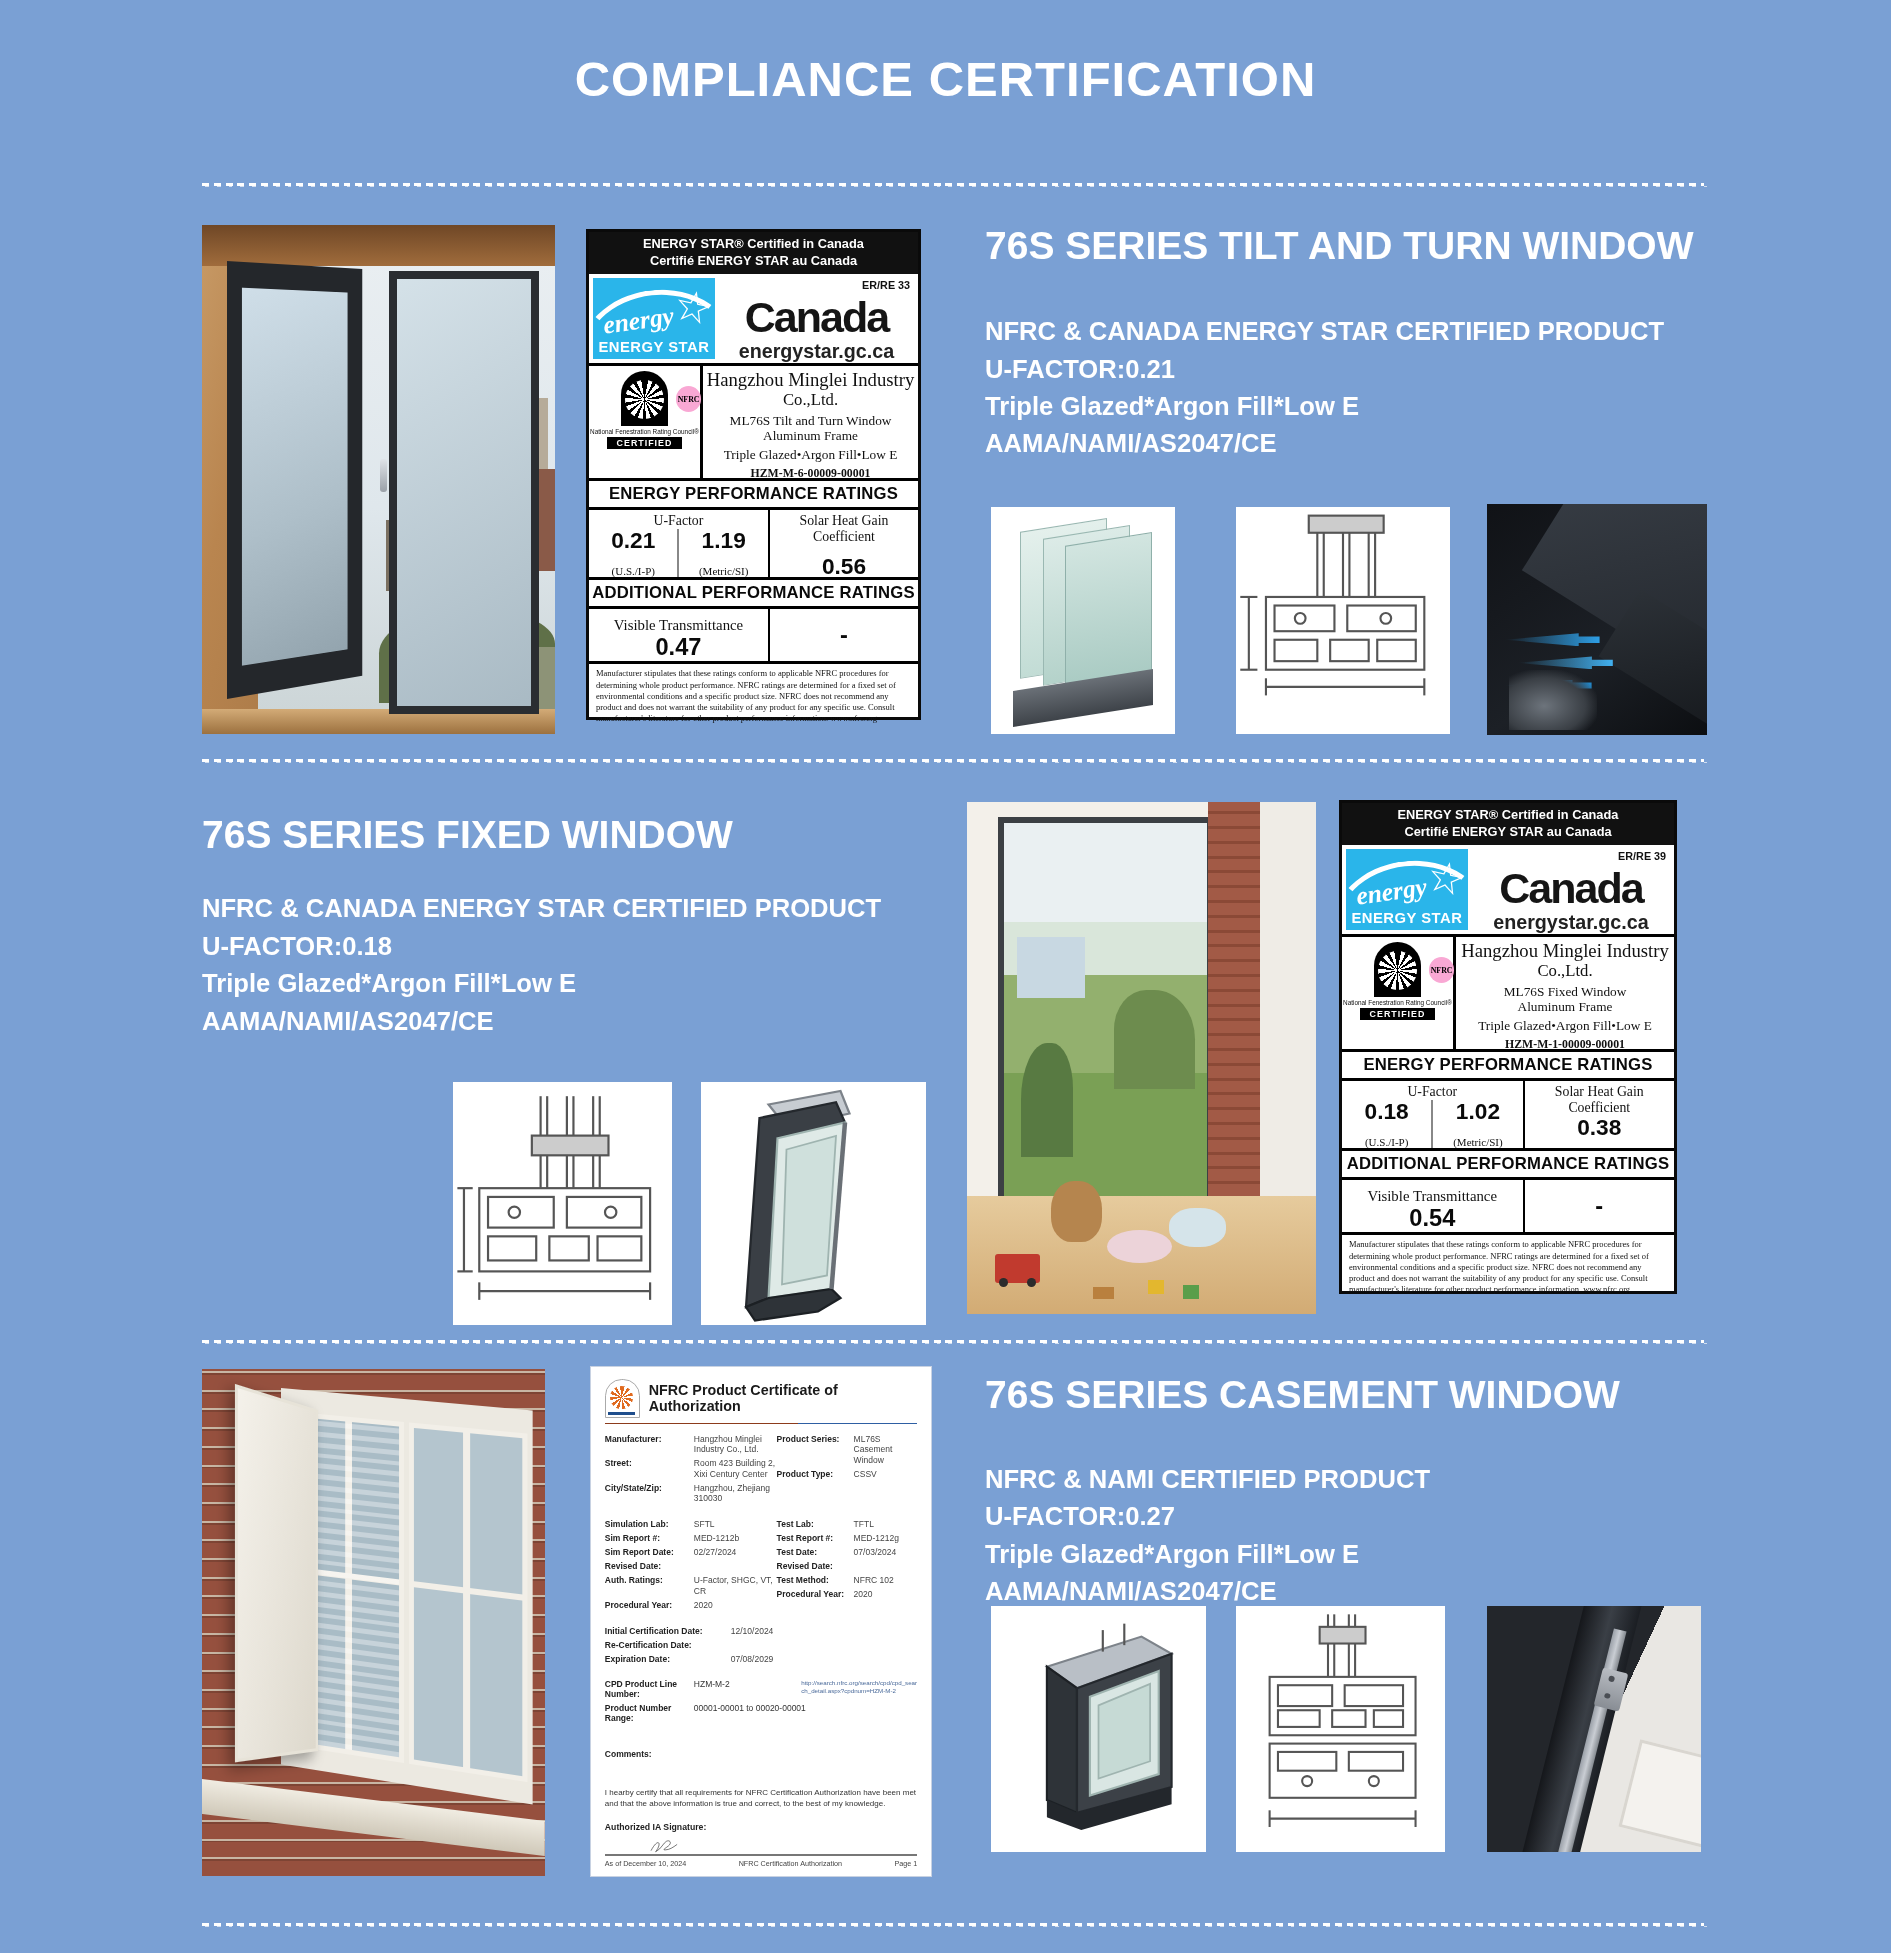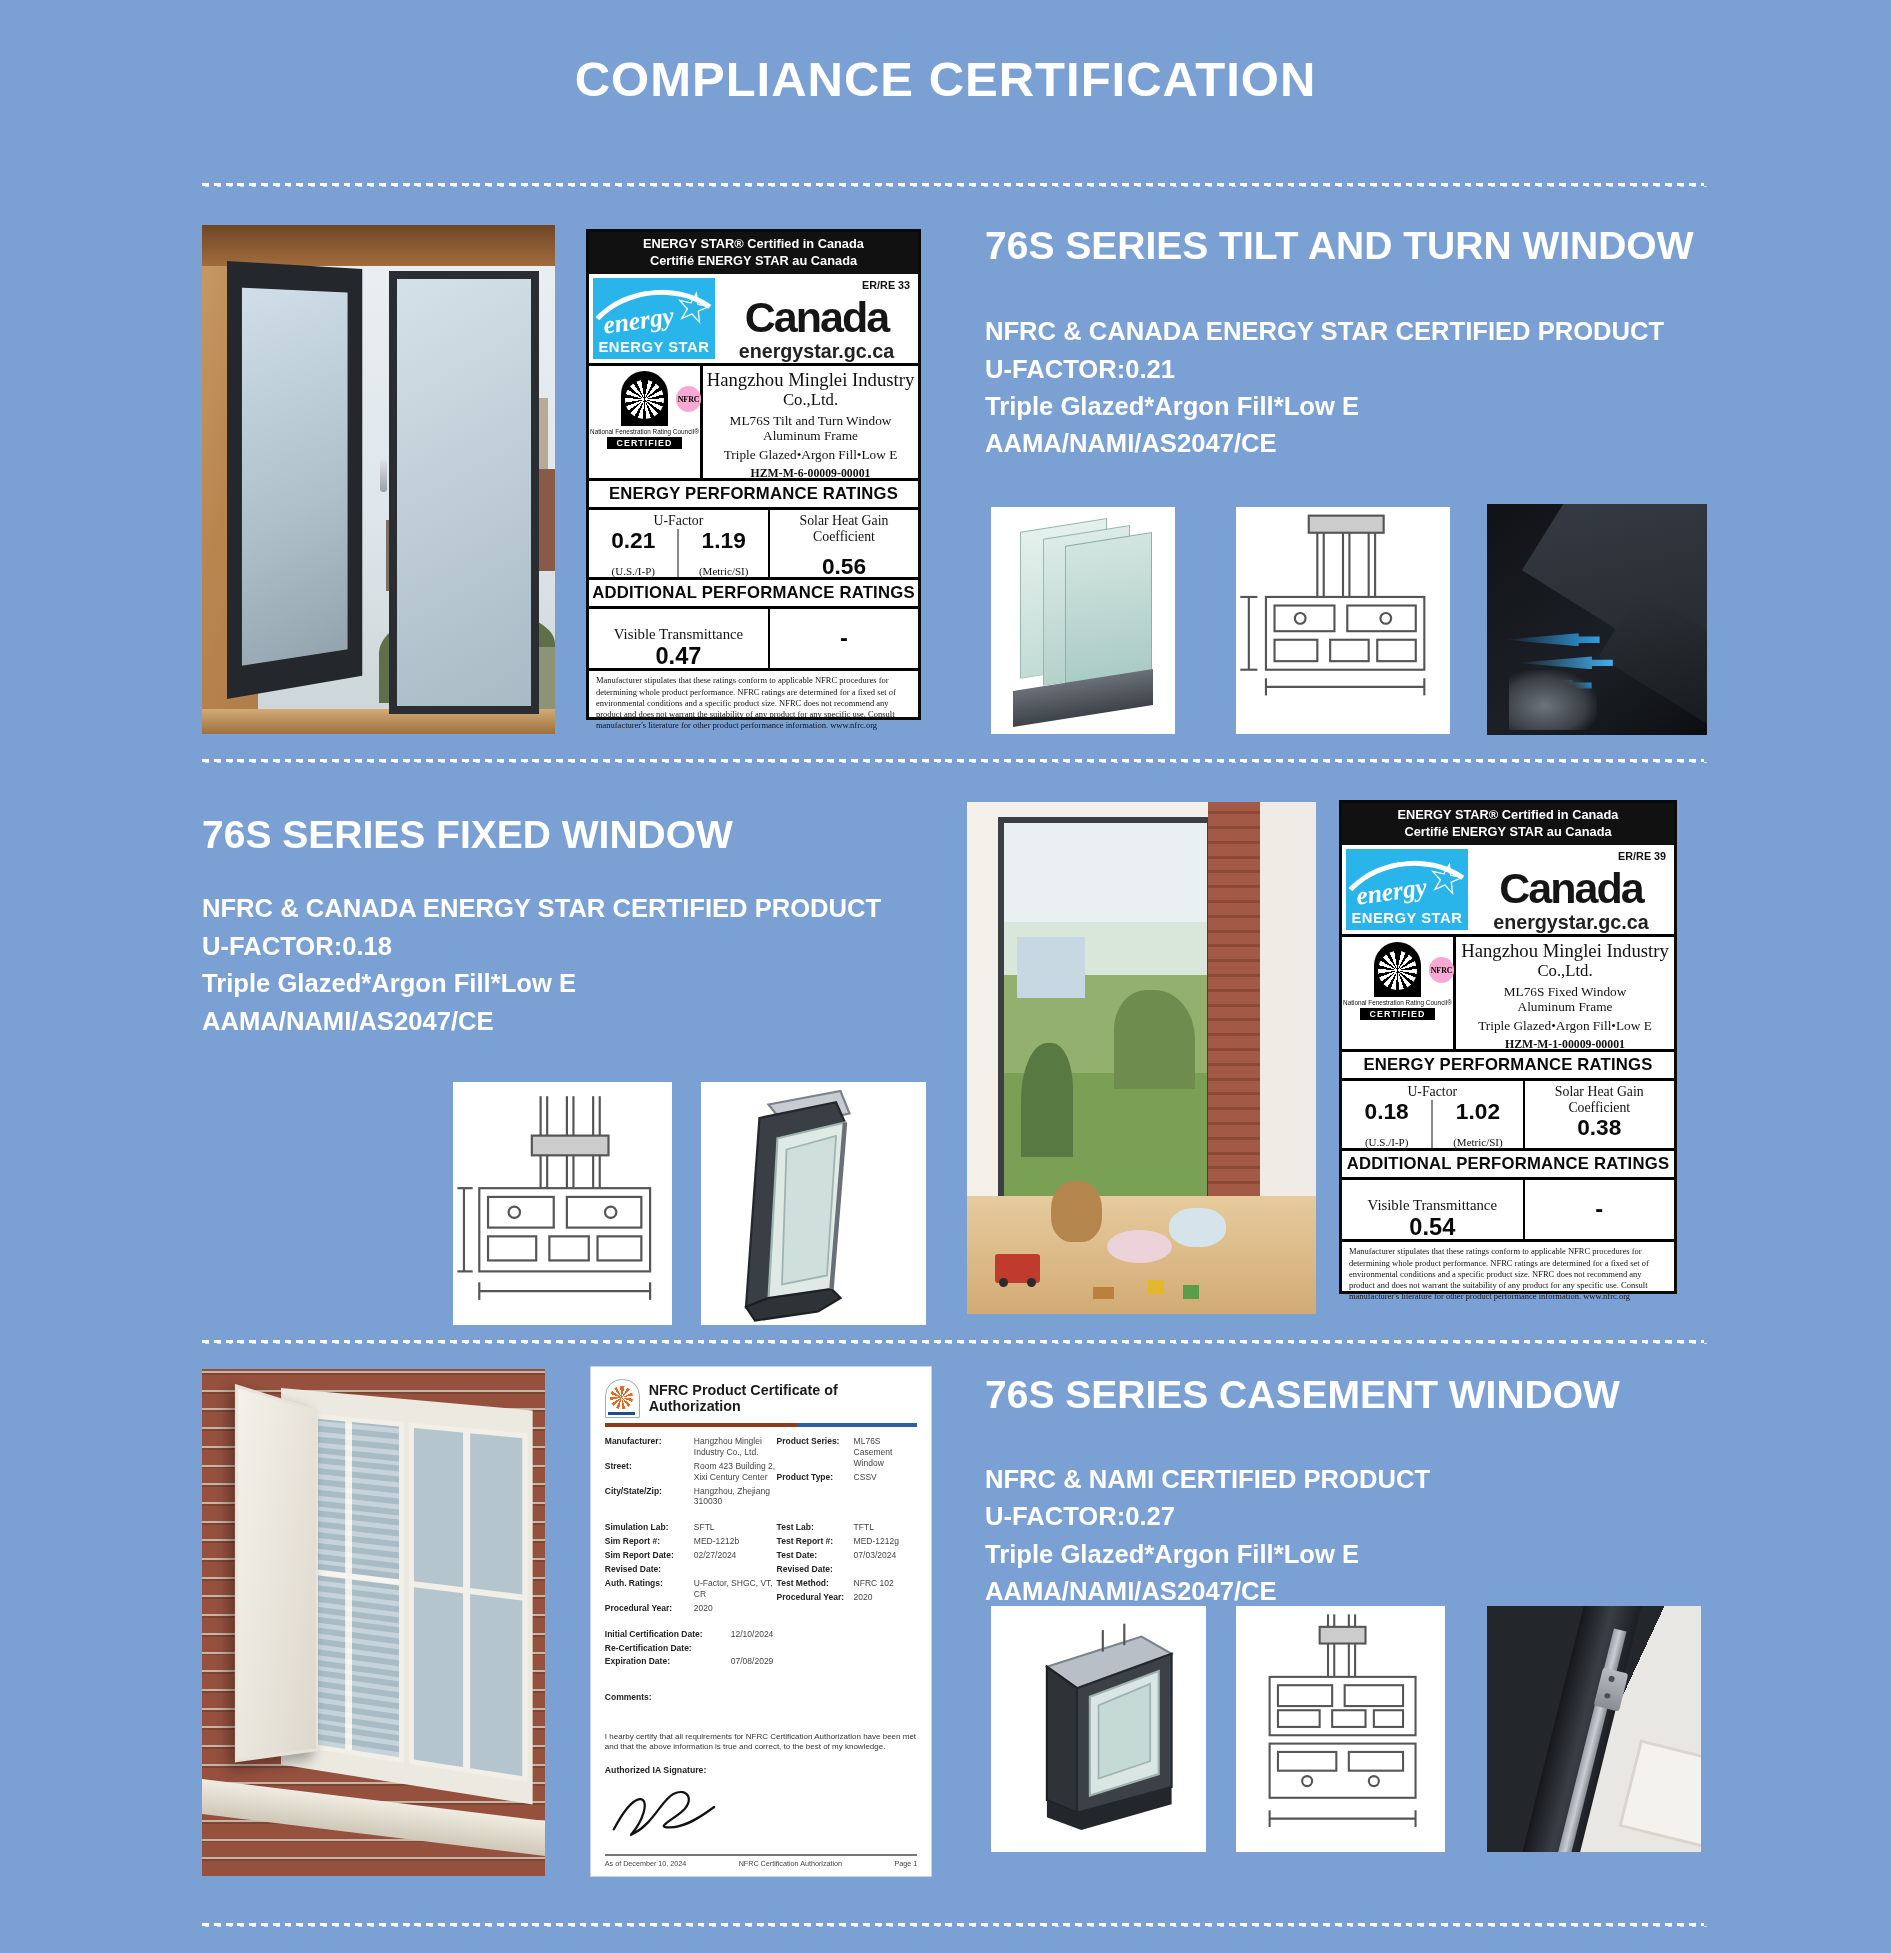--- a/index.html
+++ b/index.html
@@ -59,21 +59,21 @@
   .r-left{width:55%;border-right:2px solid #000;display:flex;flex-direction:column;box-sizing:border-box;}
   .r-title{font-family:"Liberation Serif",serif;font-size:13.8px;text-align:center;padding-top:3px;color:#111;}
   .r-vals{display:flex;flex:1;}
   .r-val{flex:1;display:flex;flex-direction:column;align-items:center;justify-content:center;}
   .r-val + .r-val{border-left:2px solid #888;}
   .r-big{font-size:22.7px;font-weight:bold;color:#0a0a0a;line-height:1;}
   .r-unit{font-family:"Liberation Serif",serif;font-size:11px;color:#111;margin-top:14px;}
   .r-right{flex:1;display:flex;flex-direction:column;align-items:center;}
   .c-vt{display:flex;height:59px;border-bottom:3px solid #000;}
   .vt-left{width:55%;border-right:2px solid #000;display:flex;flex-direction:column;align-items:center;box-sizing:border-box;}
-  .vt-label{font-family:"Liberation Serif",serif;font-size:14.8px;padding-top:17px;color:#111;}
+  .vt-label{font-family:"Liberation Serif",serif;font-size:14.8px;padding-top:8px;color:#111;}
   .vt-val{font-size:23.6px;font-weight:bold;color:#0a0a0a;}
   .vt-right{flex:1;display:flex;align-items:center;justify-content:center;font-size:23.6px;font-weight:bold;color:#0a0a0a;}
   .c-disc{flex:1;font-family:"Liberation Serif",serif;font-size:8.5px;line-height:1.32;color:#111;padding:3.9px 6.9px;}
 
   
   .doc{background:#fff;box-shadow:0 0 0 1px #c8d2e2;display:flex;flex-direction:column;
        box-sizing:border-box;padding:11.8px 13.8px 7.9px;color:#333;}
   .doc-head{display:flex;align-items:center;gap:8.9px;}
   .doc-logo{width:33px;height:37px;background:#fff;border:1px solid #aaa;border-radius:16.7px 16.7px 0 0;
             position:relative;flex:none;}
@@ -503,20 +503,31 @@
       <div class="f-wide">
           <b>Re-Certification Date:</b>
           <span></span>
         </div>
       <div class="f-wide">
           <b>Expiration Date:</b>
           <span>07/08/2029</span>
         </div>
     </div>
 
+    <div class="blk">
+      <div class="cpd-row">
+        <b>CPD Product Line Number:</b>
+        <span>HZM-M-2</span>
+        <span class="cpd-url">http://search.nfrc.org/search/cpd/cpd_search_detail.aspx?cpdnum=HZM-M-2</span>
+      </div>
+      <div class="cpd-row">
+          <b>Product Number Range:</b>
+          <span>00001-00001   to   00020-00001</span>
+        </div>
+    </div>
 
     <div class="f-wide" style="margin-top:21.7px">
         <b>Comments:</b>
         <span></span>
       </div>
 
     <div class="doc-certify">I hearby certify that all requirements for NFRC Certification Authorization have been met and that the above information is true and correct, to the best of my knowledge.</div>
     <div class="doc-siglabel">Authorized IA Signature:</div>
     <svg width="118" height="65" viewBox="0 0 120 70" style="margin-top:5.9px">
       <path d="M6 52 C28 10 44 14 38 34 C32 54 18 62 28 56 C48 46 58 20 70 14 C86 6 94 22 78 34 C64 45 52 50 66 50 C82 50 98 40 114 28" fill="none" stroke="#111" stroke-width="2.4" stroke-linecap="round"></path>

